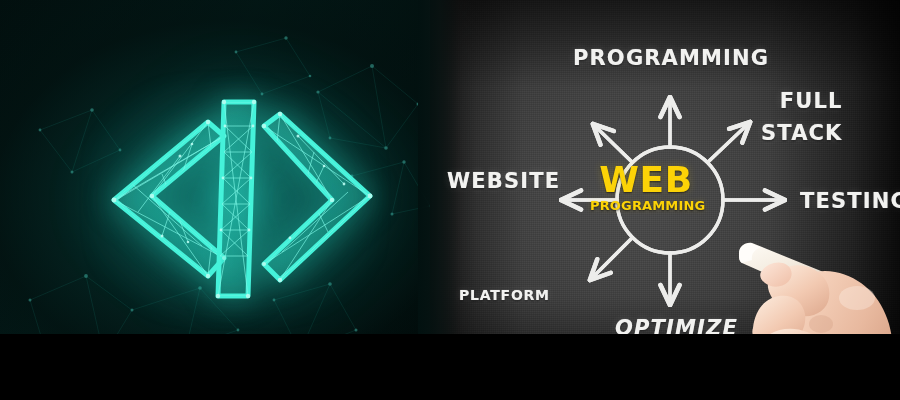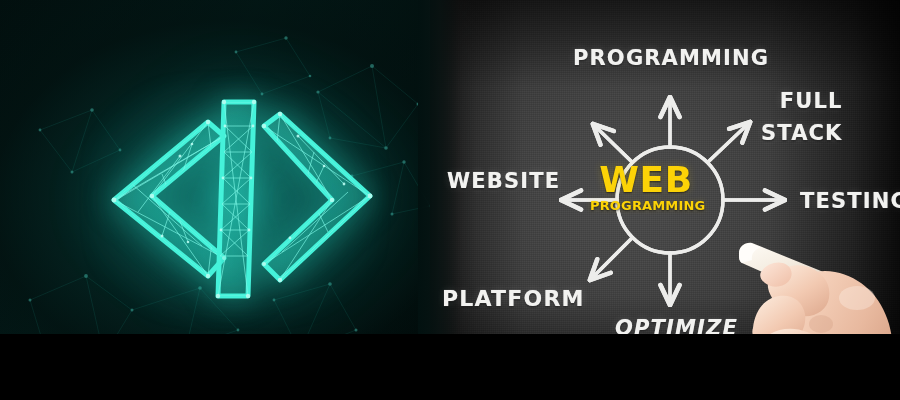--- a/index.html
+++ b/index.html
@@ -108,21 +108,21 @@
       0 1px 2px rgba(0,0,0,.65),
       0 0 9px rgba(255,255,255,.13);
     white-space:nowrap;
   }
   .lbl-programming{ left:573px; top:48px;  font-size:21px; }
   .lbl-coding     { left:475px; top:101px; font-size:22px; }
   .lbl-fullstack  { left:770px; top:91px;  font-size:21px; text-align:right; line-height:.98; }
   .lbl-fullstack .l2{ display:block; margin-left:-9px; margin-top:11px; }
   .lbl-website    { left:447px; top:171px; font-size:21px; }
   .lbl-testing    { left:800px; top:191px; font-size:21px; }
-  .lbl-platform   { left:442px; top:288px; font-size:22px; }
+  .lbl-platform   { left:459px; top:288px; font-size:14px; }
   .lbl-optimize   { left:615px; top:318px; font-size:21px;font-style:italic; }
 
   
   .center-text{
     position:absolute;
     left:590px; top:163px;
     width:112px;
     text-align:center;
     pointer-events:none;
   }

